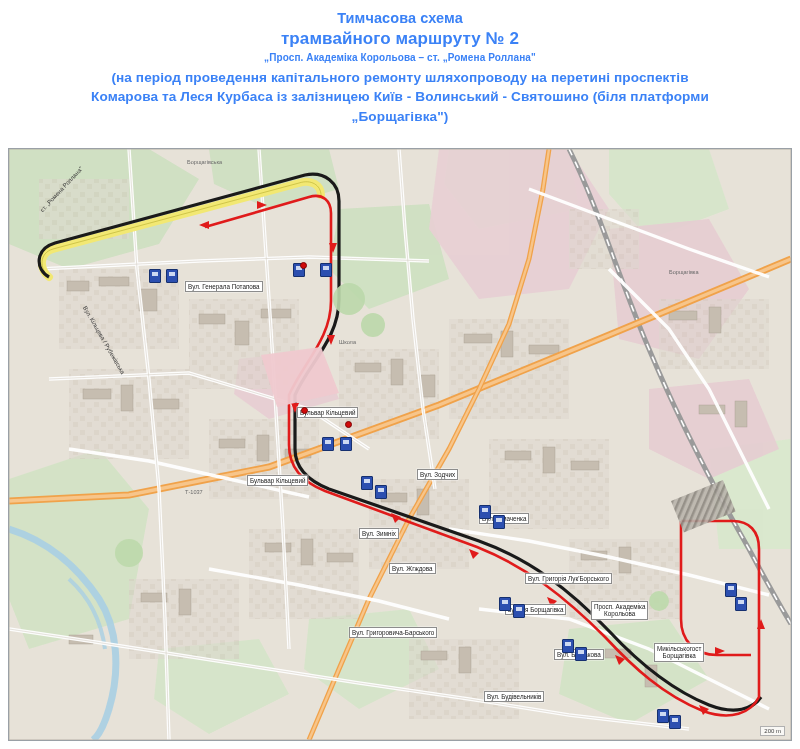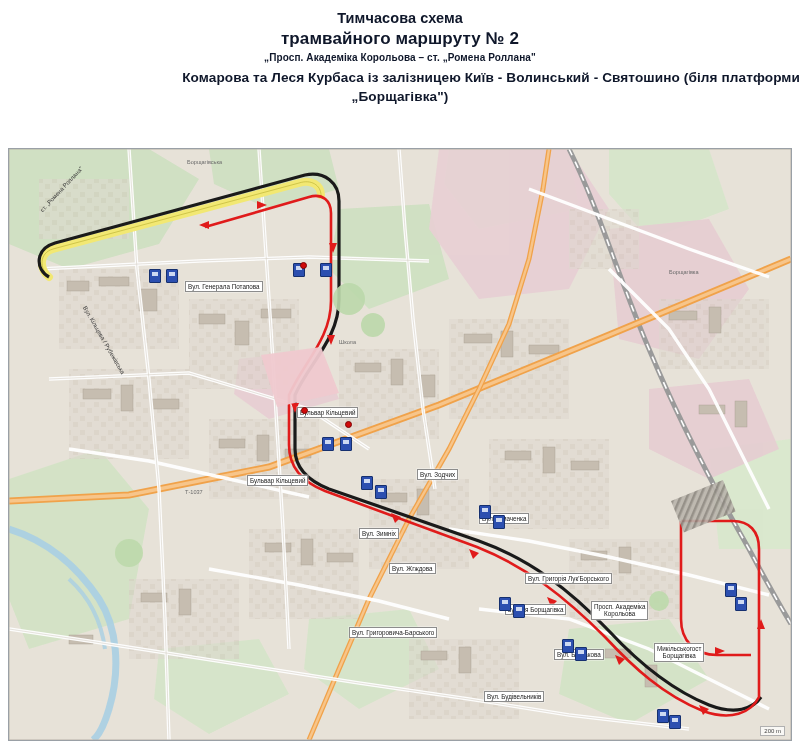--- a/index.html
+++ b/index.html
@@ -20,36 +20,36 @@
     background: #ffffff;
   }
   
   #title-block {
     position: absolute;
     left: 0;
     top: 0;
     width: 800px;
     height: 148px;
     text-align: center;
-    color: #0f172a;
+    color: #3b82f6;
     font-weight: bold;
     padding-top: 9px;
     box-sizing: border-box;
   }
   #title-block .tline {
     font-size: 14.5px;
     line-height: 19.5px;
     letter-spacing: 0.1px;
     white-space: nowrap;
   }
   #title-block .tline.l1 { font-size: 14.5px; }
   #title-block .tline.l2 { font-size: 17px; }
   #title-block .tline.l3 { font-size: 10px; }
   #title-block .tline.l4 { font-size: 13.6px; }
-  #title-block .tline.l5 { font-size: 13.6px; text-align: right; }
+  #title-block .tline.l5 { font-size: 13.6px; }
   #title-block .tline.l6 { font-size: 13.6px; }
 
   
   #map-frame {
     position: absolute;
     left: 8px;
     top: 148px;
     width: 784px;
     height: 593px;
     border: 1px solid #9aa0a6;
@@ -126,20 +126,21 @@
 </style>
 </head>
 <body>
 
 <div id="page">
 
   <div id="title-block">
     <div class="tline l1">Тимчасова схема</div>
     <div class="tline l2">трамвайного маршруту № 2</div>
     <div class="tline l3">„Просп. Академіка Корольова – ст. „Ромена Роллана"</div>
+    <div class="tline l4">(на період проведення капітального ремонту шляхопроводу на перетині проспектів</div>
     <div class="tline l5">Комарова та Леся Курбаса із залізницею Київ - Волинський - Святошино (біля платформи</div>
     <div class="tline l6">„Борщагівка")</div>
   </div>
 
   <div id="map-frame">
     <div id="map-canvas">
       <svg width="782" height="591" viewBox="0 0 782 591" xmlns="http://www.w3.org/2000/svg">
         <defs>
           <pattern id="blockPat" width="14" height="14" patternUnits="userSpaceOnUse">
             <rect width="14" height="14" fill="#ded8cf"></rect>

